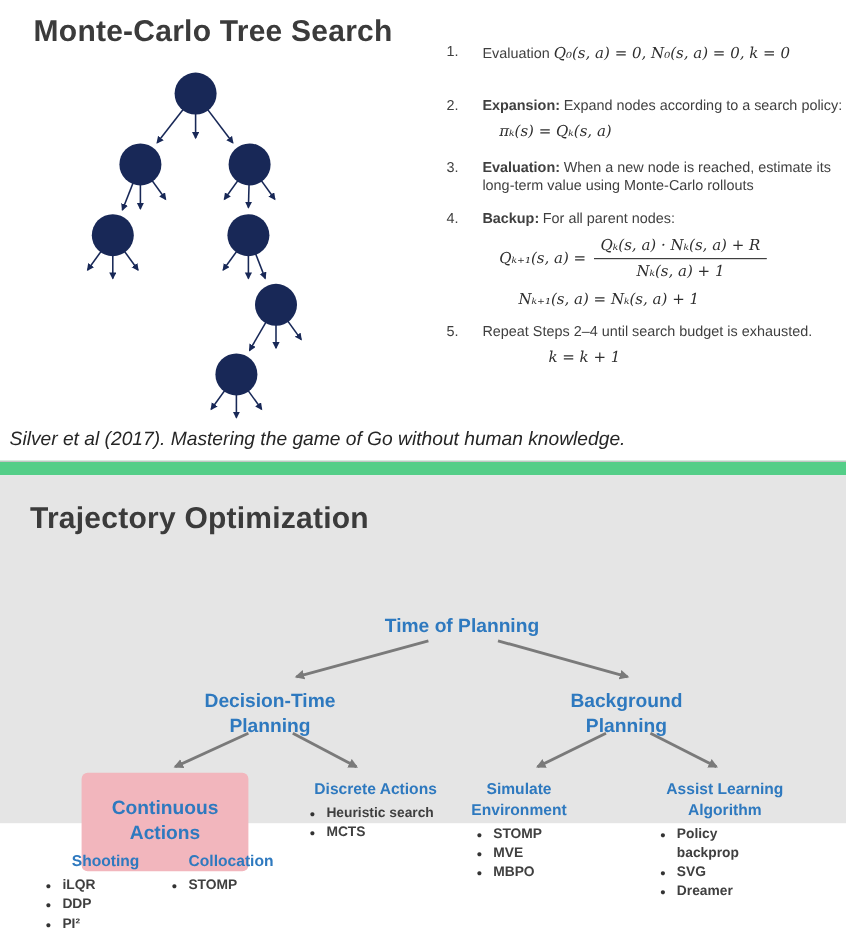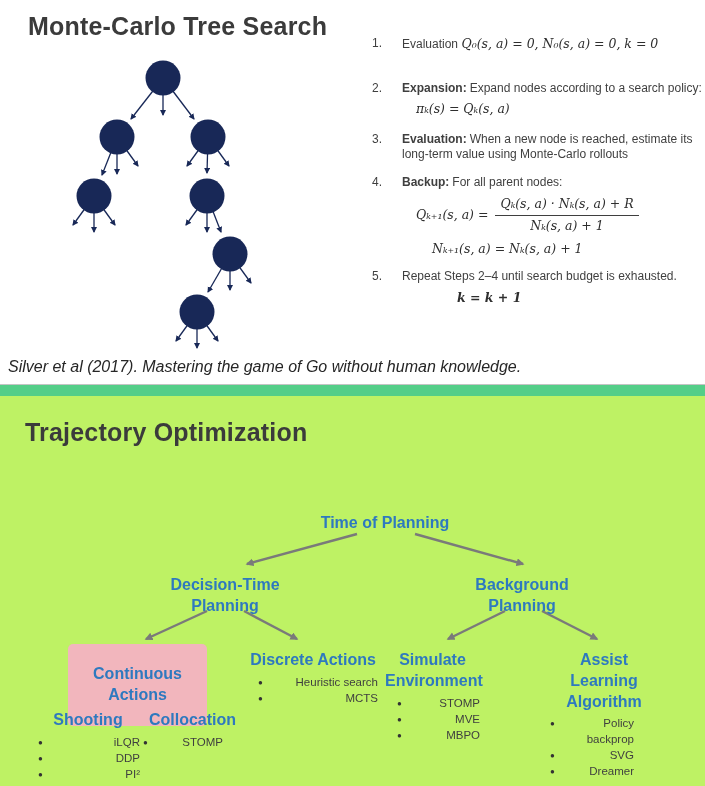--- a/index.html
+++ b/index.html
@@ -24,50 +24,50 @@
   .mhead-navy{fill:var(--navy);}
   .steps{position:absolute;left:372px;top:36px;width:332px;font-size:12px;line-height:1.33;color:var(--text-dark);}
   .step{display:grid;grid-template-columns:30px 1fr;}
   .step.s1{margin-bottom:28px;}
   .step.s2{margin-bottom:14px;}
   .step.s3{margin-bottom:12px;}
   .step.s4{margin-bottom:12px;}
   .lead{font-weight:700;margin-right:3px;}
   .math{font-family:"DejaVu Serif","DejaVu Sans",serif;font-style:italic;font-size:12.5px;color:#2e2e2e;}
   .formula{margin:4px 0 0 14px;}
-  .k-formula{margin:5px 0 0 55px;font-weight:bold;}
+  .k-formula{margin:5px 0 0 55px;}
   .eqrow{display:flex;align-items:center;margin:5px 0 0 14px;}
   .frac{display:inline-block;text-align:center;vertical-align:middle;margin-left:7px;}
   .fnum{display:block;border-bottom:1px solid #3f3f3f;padding:0 5px 2px;}
   .fden{display:block;padding-top:2px;}
   .eq2{margin:6px 0 0 30px;}
   .caption{position:absolute;left:8px;top:358px;font-size:16px;font-style:italic;color:#262626;}
 
   
   .divider{position:absolute;left:0;top:384px;width:705px;height:12px;background:var(--green-bar);border-top:1px solid #c4c4c4;}
 
   
-  .slide2{position:absolute;left:0;top:396px;width:705px;height:390px;background:#bef264;}
+  .slide2{position:absolute;left:0;top:396px;width:705px;height:290px;background:#e5e5e5;}
   .title2{position:absolute;left:25px;top:22px;font-size:25px;font-weight:600;color:#3b3b3b;letter-spacing:.2px;}
   .arrows-svg{position:absolute;left:0;top:0;width:705px;height:390px;pointer-events:none;}
   .aline{stroke:var(--arrow-gray);stroke-width:2.4;marker-end:url(#mgray);}
   .mhead-gray{fill:var(--arrow-gray);}
   .node{position:absolute;color:var(--blue);font-weight:700;font-size:16px;line-height:1.3;text-align:center;}
   .n-time{left:320px;top:117px;width:130px;}
   .n-decision{left:165px;top:179px;width:120px;}
   .n-background{left:462px;top:179px;width:120px;}
   .n-continuous{left:68px;top:248px;width:139px;background:var(--pink);border-radius:5px;padding:20px 0;}
   .block{position:absolute;}
   .b-discrete{left:248px;top:254px;width:130px;}
   .b-simulate{left:385px;top:254px;width:95px;}
   .b-assist{left:546px;top:254px;width:116px;}
   .b-shooting{left:36px;top:314px;width:104px;}
   .b-collocation{left:140px;top:314px;width:105px;}
-  .block .bhead{color:var(--blue);font-weight:700;font-size:16px;line-height:1.3;text-align:center;}
-  .blist{list-style:none;margin-top:3px;font-size:11.5px;font-weight:400;color:var(--text-dark);text-align:right;}
+  .block .bhead{color:var(--blue);font-weight:700;font-size:13px;line-height:1.3;text-align:center;}
+  .blist{list-style:none;margin-top:3px;font-size:11.5px;font-weight:700;color:var(--text-dark);text-align:left;}
   .blist li{position:relative;padding-left:14px;line-height:16px;}
   .blist li::before{content:"\25CF";position:absolute;left:0;top:1px;font-size:8px;color:#333;}
   .b-discrete .blist{margin-left:10px;}
   .b-simulate .blist{margin-left:12px;}
   .b-assist .blist{margin-left:4px;}
   .b-assist .blist li{width:84px;}
   .b-shooting .blist{margin-left:2px;}
   .b-collocation .blist{margin-left:3px;}
   .b-collocation .blist li{width:80px;}
 </style>

